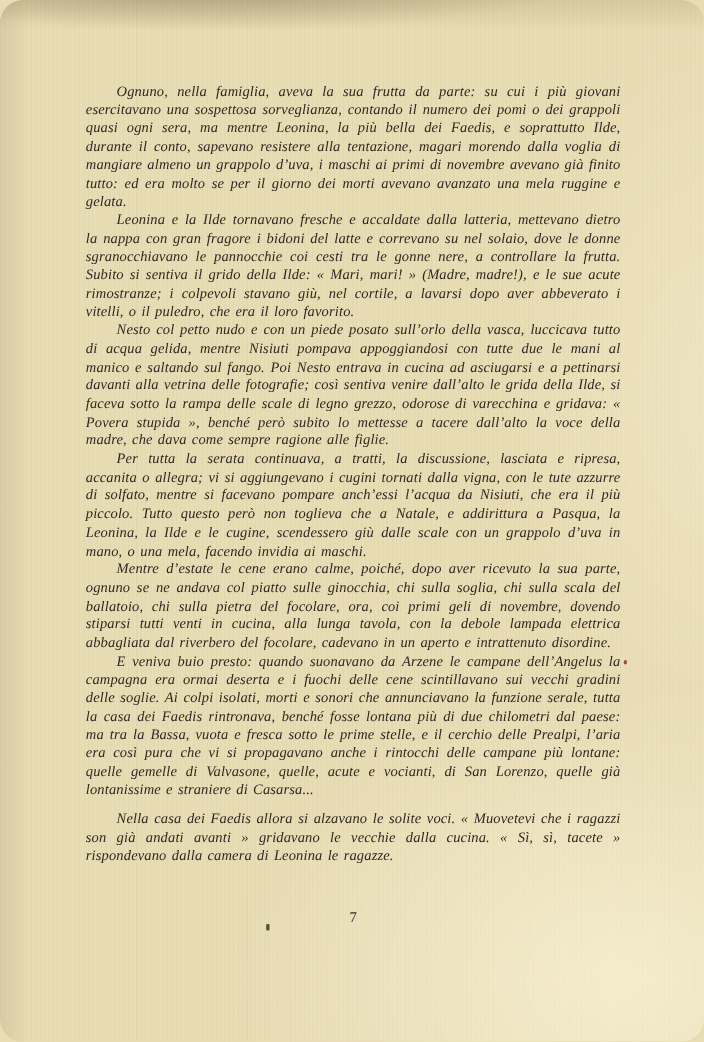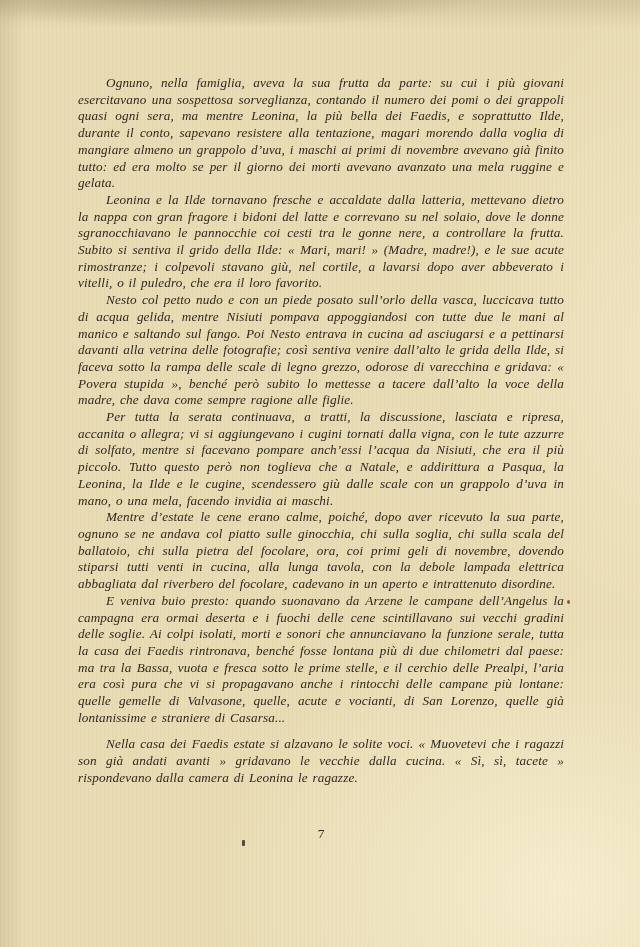--- a/index.html
+++ b/index.html
@@ -21,20 +21,21 @@
       
       radial-gradient(ellipse 430px 55px at 200px -12px, rgba(92,76,44,0.32), rgba(92,76,44,0) 72%),
       linear-gradient(180deg, rgba(118,98,58,0.16), rgba(118,98,58,0) 28px),
       
       linear-gradient(90deg, rgba(104,88,52,0.12), rgba(104,88,52,0) 26px),
       
       radial-gradient(ellipse 520px 400px at 88% 94%, rgba(255,250,226,0.55), rgba(255,250,226,0) 68%),
       radial-gradient(ellipse 300px 520px at 102% 38%, rgba(255,248,222,0.30), rgba(255,248,222,0) 70%),
       
       repeating-linear-gradient(90deg, rgba(120,100,60,0.035) 0px, rgba(120,100,60,0.035) 1px, rgba(255,255,255,0) 1px, rgba(255,255,255,0) 4px);
+    border-radius: 21px;
   }
   .text-block {
     position: absolute;
     left: 78px;
     top: 75px;
     width: 486px;
     color: var(--ink, #2f2821);
     font-style: italic;
     font-size: 13.2px;
     line-height: 16.7px;
@@ -86,17 +87,17 @@
   <div class="speck-red"></div>
   <div class="speck-dark"></div>
 
   <div class="text-block">
     <p>Ognuno, nella famiglia, aveva la sua frutta da parte: su cui i più giovani esercitavano una sospettosa sorveglianza, contando il numero dei pomi o dei grappoli quasi ogni sera, ma mentre Leonina, la più bella dei Faedis, e soprattutto Ilde, durante il conto, sapevano resistere alla tentazione, magari morendo dalla voglia di mangiare almeno un grappolo d’uva, i maschi ai primi di novembre avevano già finito tutto: ed era molto se per il giorno dei morti avevano avanzato una mela ruggine e gelata.</p>
     <p>Leonina e la Ilde tornavano fresche e accaldate dalla latteria, mettevano dietro la nappa con gran fragore i bidoni del latte e correvano su nel solaio, dove le donne sgranocchiavano le pannocchie coi cesti tra le gonne nere, a controllare la frutta. Subito si sentiva il grido della Ilde: « Mari, mari! » (Madre, madre!), e le sue acute rimostranze; i colpevoli stavano giù, nel cortile, a lavarsi dopo aver abbeverato i vitelli, o il puledro, che era il loro favorito.</p>
     <p>Nesto col petto nudo e con un piede posato sull’orlo della vasca, luccicava tutto di acqua gelida, mentre Nisiuti pompava appoggiandosi con tutte due le mani al manico e saltando sul fango. Poi Nesto entrava in cucina ad asciugarsi e a pettinarsi davanti alla vetrina delle fotografie; così sentiva venire dall’alto le grida della Ilde, si faceva sotto la rampa delle scale di legno grezzo, odorose di varecchina e gridava: « Povera stupida », benché però subito lo mettesse a tacere dall’alto la voce della madre, che dava come sempre ragione alle figlie.</p>
     <p>Per tutta la serata continuava, a tratti, la discussione, lasciata e ripresa, accanita o allegra; vi si aggiungevano i cugini tornati dalla vigna, con le tute azzurre di solfato, mentre si facevano pompare anch’essi l’acqua da Nisiuti, che era il più piccolo. Tutto questo però non toglieva che a Natale, e addirittura a Pasqua, la Leonina, la Ilde e le cugine, scendessero giù dalle scale con un grappolo d’uva in mano, o una mela, facendo invidia ai maschi.</p>
     <p>Mentre d’estate le cene erano calme, poiché, dopo aver ricevuto la sua parte, ognuno se ne andava col piatto sulle ginocchia, chi sulla soglia, chi sulla scala del ballatoio, chi sulla pietra del focolare, ora, coi primi geli di novembre, dovendo stiparsi tutti venti in cucina, alla lunga tavola, con la debole lampada elettrica abbagliata dal riverbero del focolare, cadevano in un aperto e intrattenuto disordine.</p>
     <p>E veniva buio presto: quando suonavano da Arzene le campane dell’Angelus la campagna era ormai deserta e i fuochi delle cene scintillavano sui vecchi gradini delle soglie. Ai colpi isolati, morti e sonori che annunciavano la funzione serale, tutta la casa dei Faedis rintronava, benché fosse lontana più di due chilometri dal paese: ma tra la Bassa, vuota e fresca sotto le prime stelle, e il cerchio delle Prealpi, l’aria era così pura che vi si propagavano anche i rintocchi delle campane più lontane: quelle gemelle di Valvasone, quelle, acute e vocianti, di San Lorenzo, quelle già lontanissime e straniere di Casarsa...</p>
-    <p class="gap-before">Nella casa dei Faedis estate si alzavano le solite voci. « Muovetevi che i ragazzi son già andati avanti » gridavano le vecchie dalla cucina. « Sì, sì, tacete » rispondevano dalla camera di Leonina le ragazze.</p>
+    <p class="gap-before">Nella casa dei Faedis allora si alzavano le solite voci. « Muovetevi che i ragazzi son già andati avanti » gridavano le vecchie dalla cucina. « Sì, sì, tacete » rispondevano dalla camera di Leonina le ragazze.</p>
   </div>
 
   <div class="page-number">7</div>
 </div>
 
 </body></html>

